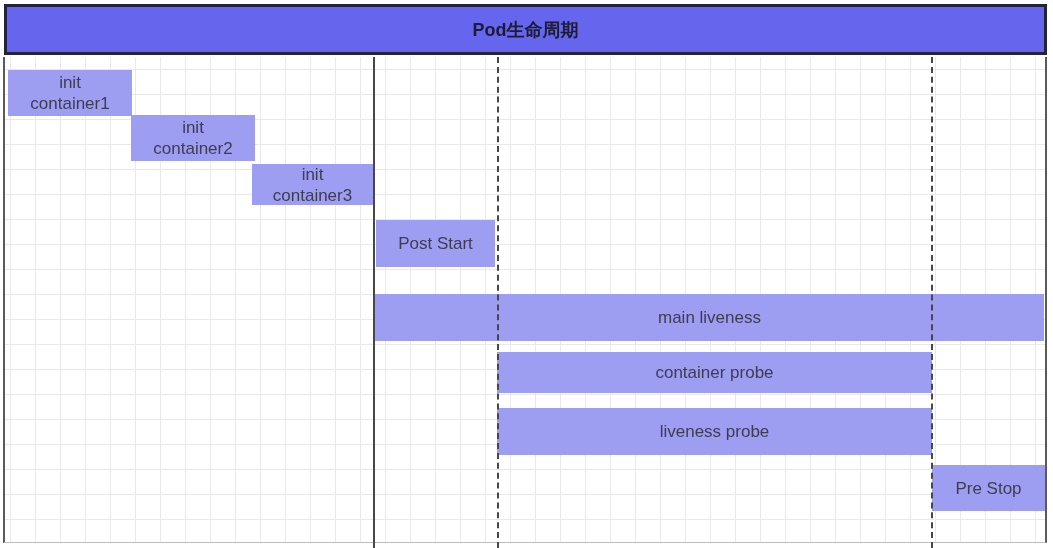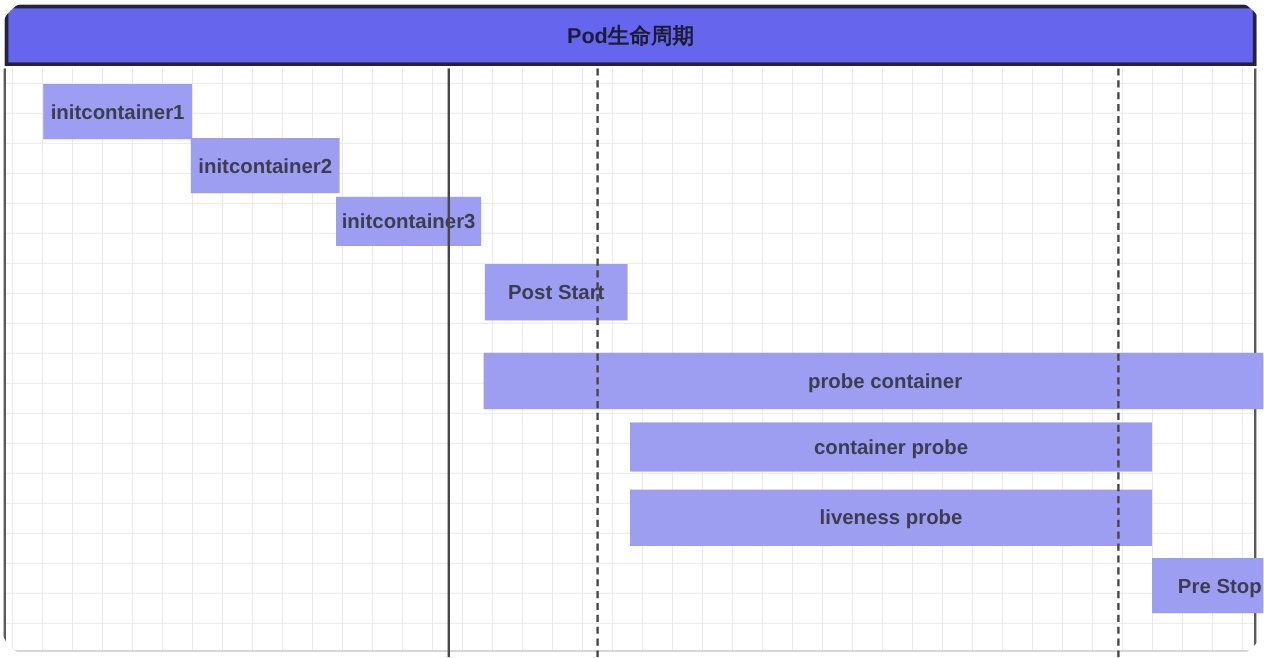--- a/index.html
+++ b/index.html
@@ -16,21 +16,20 @@
   body {
     font-family: "Liberation Sans", "DejaVu Sans", sans-serif;
     background: #ffffff;
   }
   .canvas {
     position: relative;
     width: 1053px;
     height: 548px;
     background: #ffffff;
     overflow: hidden;
-    border-radius: 30px;
   }
   .content-area {
     position: absolute;
     left: 3px; top: 57px;
     width: 1044px; height: 486px;
     border-left: 2px solid var(--frame-border);
     border-right: 2px solid var(--frame-border);
     border-bottom: 1px solid #bcbcbc;
     background-image:
       linear-gradient(to right, var(--grid-line) 1px, transparent 1px),
@@ -49,30 +48,29 @@
     justify-content: center;
     font-size: 18px;
     font-weight: bold;
     color: var(--header-text);
     z-index: 5;
   }
   .bar {
     position: absolute;
     background: var(--bar-fill);
     display: flex;
-    flex-direction: row;
+    flex-direction: column;
     align-items: center;
     justify-content: center;
     font-size: 17px;
-    font-weight: bold;
+    font-weight: normal;
     color: var(--label-color);
     line-height: 21px;
     text-align: center;
     z-index: 2;
-    margin-left: 28px;
   }
   .bar-init1     { left: 8px;   top: 70px;  width: 124px; height: 46px; }
   .bar-init2     { left: 131px; top: 115px; width: 124px; height: 46px; }
   .bar-init3     { left: 252px; top: 164px; width: 121px; height: 41px; }
   .bar-poststart { left: 376px; top: 220px; width: 119px; height: 47px; }
   .bar-main      { left: 375px; top: 294px; width: 669px; height: 47px; }
   .bar-liveness  { left: 497px; top: 352px; width: 435px; height: 41px; }
   .bar-readiness { left: 497px; top: 408px; width: 435px; height: 47px; }
   .bar-prestop   { left: 932px; top: 465px; width: 113px; height: 46px; }
   .vline {
@@ -114,21 +112,21 @@
   <div class="bar bar-init3">
     <span>init</span>
     <span>container3</span>
   </div>
 
   <div class="bar bar-poststart">
     <span>Post Start</span>
   </div>
 
   <div class="bar bar-main">
-    <span>probe container</span>
+    <span>main liveness</span>
   </div>
 
   <div class="bar bar-liveness">
     <span>container probe</span>
   </div>
 
   <div class="bar bar-readiness">
     <span>liveness probe</span>
   </div>
 

